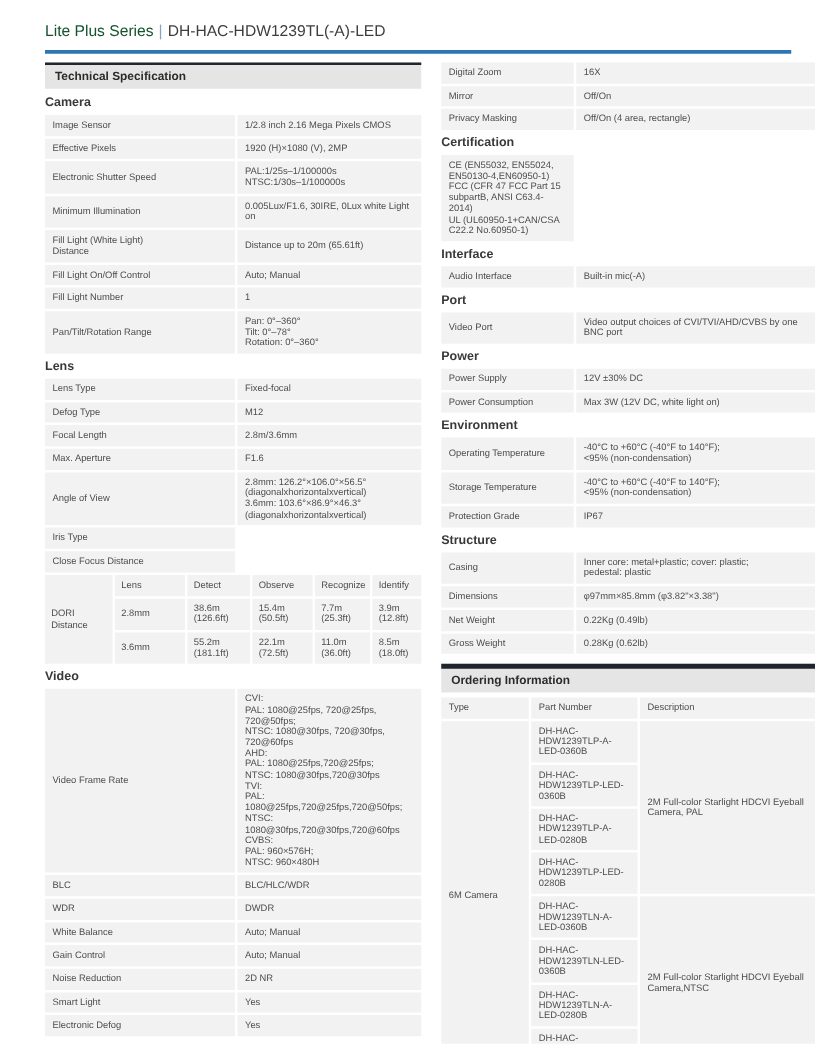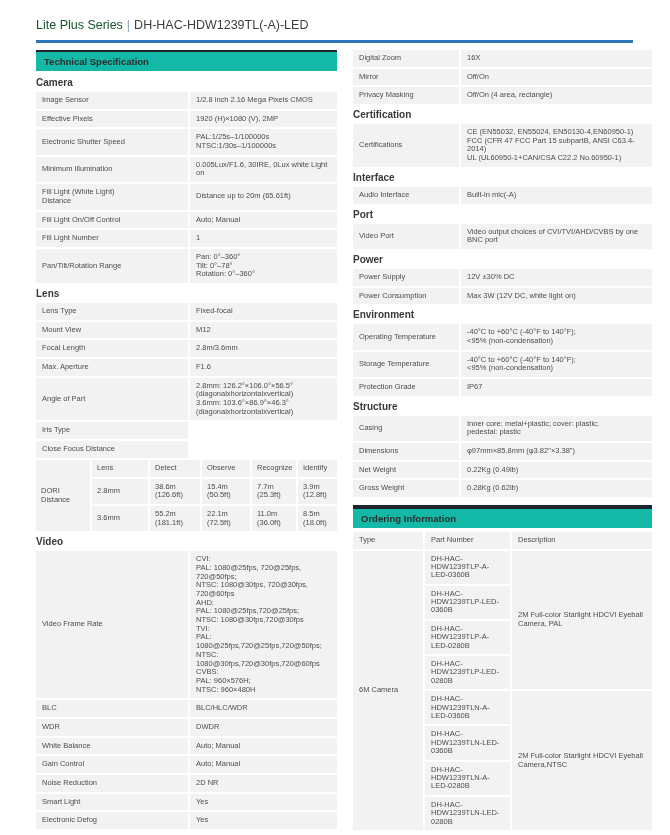--- a/index.html
+++ b/index.html
@@ -10,21 +10,21 @@
   .doc-header { font-size: 12.5px; }
   .doc-header .series { color: #14532d; }
   .doc-header .sep { color: #8ca3bb; padding: 0 4px; }
   .doc-header .model { color: #3d3d3d; }
   .rule { height: 3px; background: #2e75b6; margin-top: 8px; width: 597px; }
 
   .cols { display: flex; gap: 16px; margin-top: 7px; align-items: flex-start; }
   .col-left  { width: 301px; flex: none; }
   .col-right { width: 299px; flex: none; }
 
-  .panel-hd { background: #14b8a6; border-top: 2px solid #20242c; font-weight: bold;
+  .panel-hd { background: #e5e5e5; border-top: 2px solid #20242c; font-weight: bold;
               font-size: 9.5px; color: #2b2b2b; padding: 4px 8px; margin-bottom: 6px; }
   .panel-hd.thick { border-top-width: 4px; margin-bottom: 4px; }
 
   .sec-title { font-weight: bold; font-size: 10px; color: #393939; margin: 5px 0 4px; }
 
   .row { display: grid; grid-template-columns: 152px 1fr; gap: 2px; margin-bottom: 2px; }
   .col-right .row { grid-template-columns: 106px 1fr; }
   .cell { background: #f2f2f2; padding: 4px 6px; font-size: 7.5px; line-height: 1.16;
           display: flex; align-items: center; white-space: pre-line; color: #4d4d4d; }
   .cell.lbl { color: #4d4d4d; }
@@ -92,33 +92,33 @@
 Tilt: 0°–78°
 Rotation: 0°–360°</div>
       </div>
 
       <div class="sec-title">Lens</div>
       <div class="row">
         <div class="cell lbl">Lens Type</div>
         <div class="cell">Fixed-focal</div>
       </div>
       <div class="row">
-        <div class="cell lbl">Mount View</div>
+        <div class="cell lbl">Defog Type</div>
         <div class="cell">M12</div>
       </div>
       <div class="row">
         <div class="cell lbl">Focal Length</div>
         <div class="cell">2.8m/3.6mm</div>
       </div>
       <div class="row">
         <div class="cell lbl">Max. Aperture</div>
         <div class="cell">F1.6</div>
       </div>
       <div class="row">
-        <div class="cell lbl">Angle of Part</div>
+        <div class="cell lbl">Angle of View</div>
         <div class="cell">2.8mm: 126.2°×106.0°×56.5°
 (diagonalxhorizontalxvertical)
 3.6mm: 103.6°×86.9°×46.3°
 (diagonalxhorizontalxvertical)</div>
       </div>
       <div class="row">
         <div class="cell lbl">Iris Type</div>
       </div>
       <div class="row">
         <div class="cell lbl">Close Focus Distance</div>
@@ -201,21 +201,20 @@
         <div class="cell lbl">Mirror</div>
         <div class="cell">Off/On</div>
       </div>
       <div class="row">
         <div class="cell lbl">Privacy Masking</div>
         <div class="cell">Off/On (4 area, rectangle)</div>
       </div>
 
       <div class="sec-title">Certification</div>
       <div class="row">
-        <div class="cell lbl">Certifications</div>
         <div class="cell">CE (EN55032, EN55024, EN50130-4,EN60950-1)
 FCC (CFR 47 FCC Part 15 subpartB, ANSI C63.4-2014)
 UL (UL60950-1+CAN/CSA C22.2 No.60950-1)</div>
       </div>
 
       <div class="sec-title">Interface</div>
       <div class="row">
         <div class="cell lbl">Audio Interface</div>
         <div class="cell">Built-in mic(-A)</div>
       </div>

